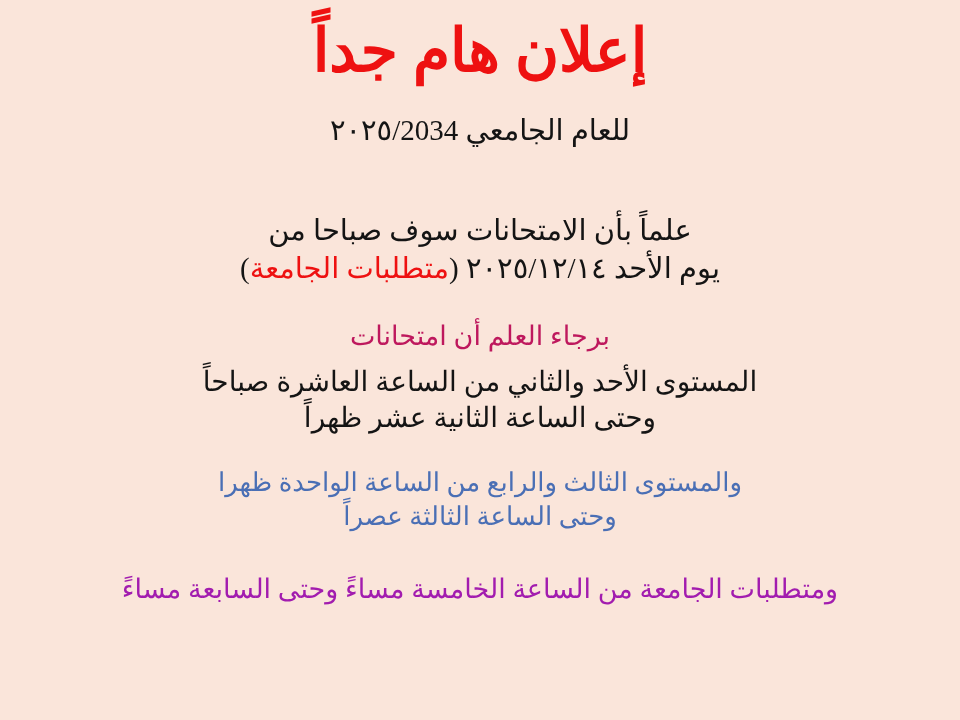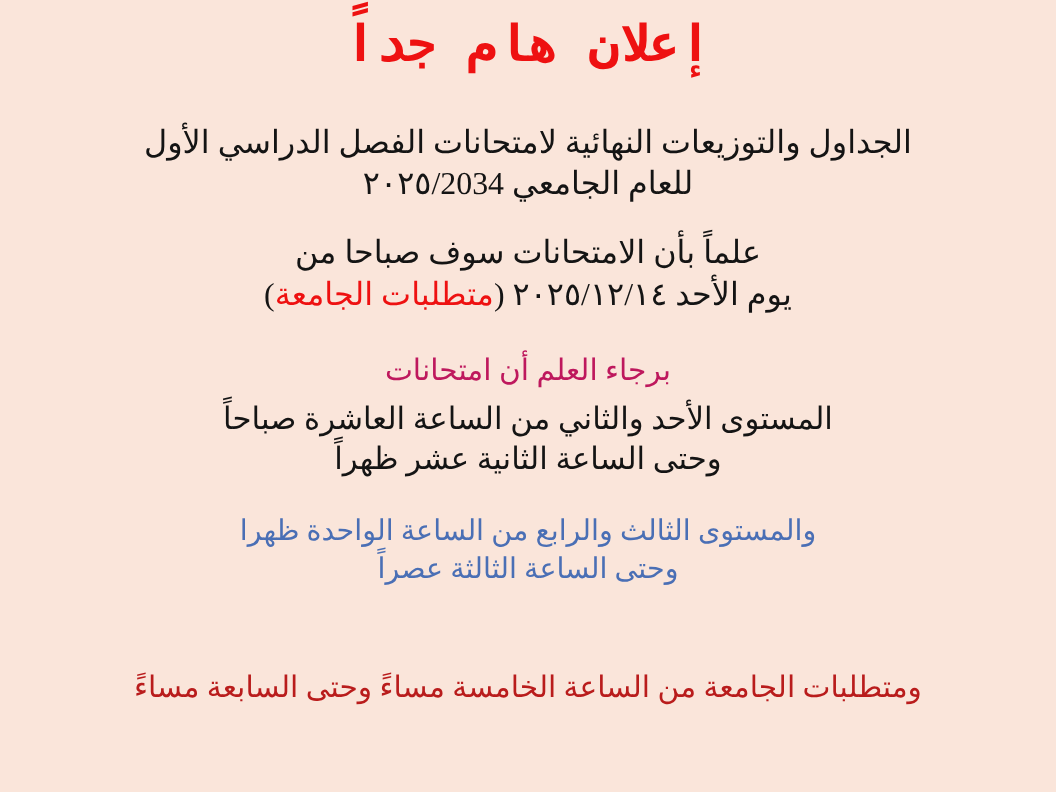--- a/index.html
+++ b/index.html
@@ -35,26 +35,25 @@
 
   
   #title-block {
     position: absolute;
     top: 16px;
     right: 0;
     left: 0;
   }
   #title-text {
     display: block;
-    font-size: 46px;
+    font-size: 60px;
     font-weight: bold;
     color: #EE1111;
     line-height: 1.18;
     letter-spacing: 0px;
-    font-family: Liberation Mono, monospace;
   }
 
   
   #para-schedules {
     position: absolute;
     top: 112px;
     right: 0;
     left: 0;
     padding: 0 56px;
     box-sizing: border-box;
@@ -138,36 +137,34 @@
     position: absolute;
     top: 572px;
     right: 0;
     left: 0;
     padding: 0 24px;
     box-sizing: border-box;
   }
   #para-requirements .ln {
     display: block;
     font-size: 27px;
-    color: #b91c1c;
+    color: #a21caf;
     line-height: 1.28;
-    margin-top: 36px;
   }
 </style>
 </head>
 <body>
 
 <div id="slide">
 
   <div id="title-block" class="block">
     <span id="title-text">إعلان هام جداً</span>
   </div>
 
   <div id="para-schedules" class="block">
-    <span class="ln">الجداول والتوزيعات النهائية لامتحانات الفصل الدراسي الأول</span>
     <span class="ln">للعام الجامعي ٢٠٢٥/2034</span>
   </div>
 
   <div id="para-startdate" class="block">
     <span class="ln">علماً بأن الامتحانات سوف صباحا من</span>
     <span class="ln"><span>يوم الأحد ٢٠٢٥/١٢/١٤ (</span><span class="red-inline">متطلبات الجامعة</span><span>)</span></span>
   </div>
 
   <div id="para-notice" class="block">
     <span class="ln">برجاء العلم أن امتحانات</span>

